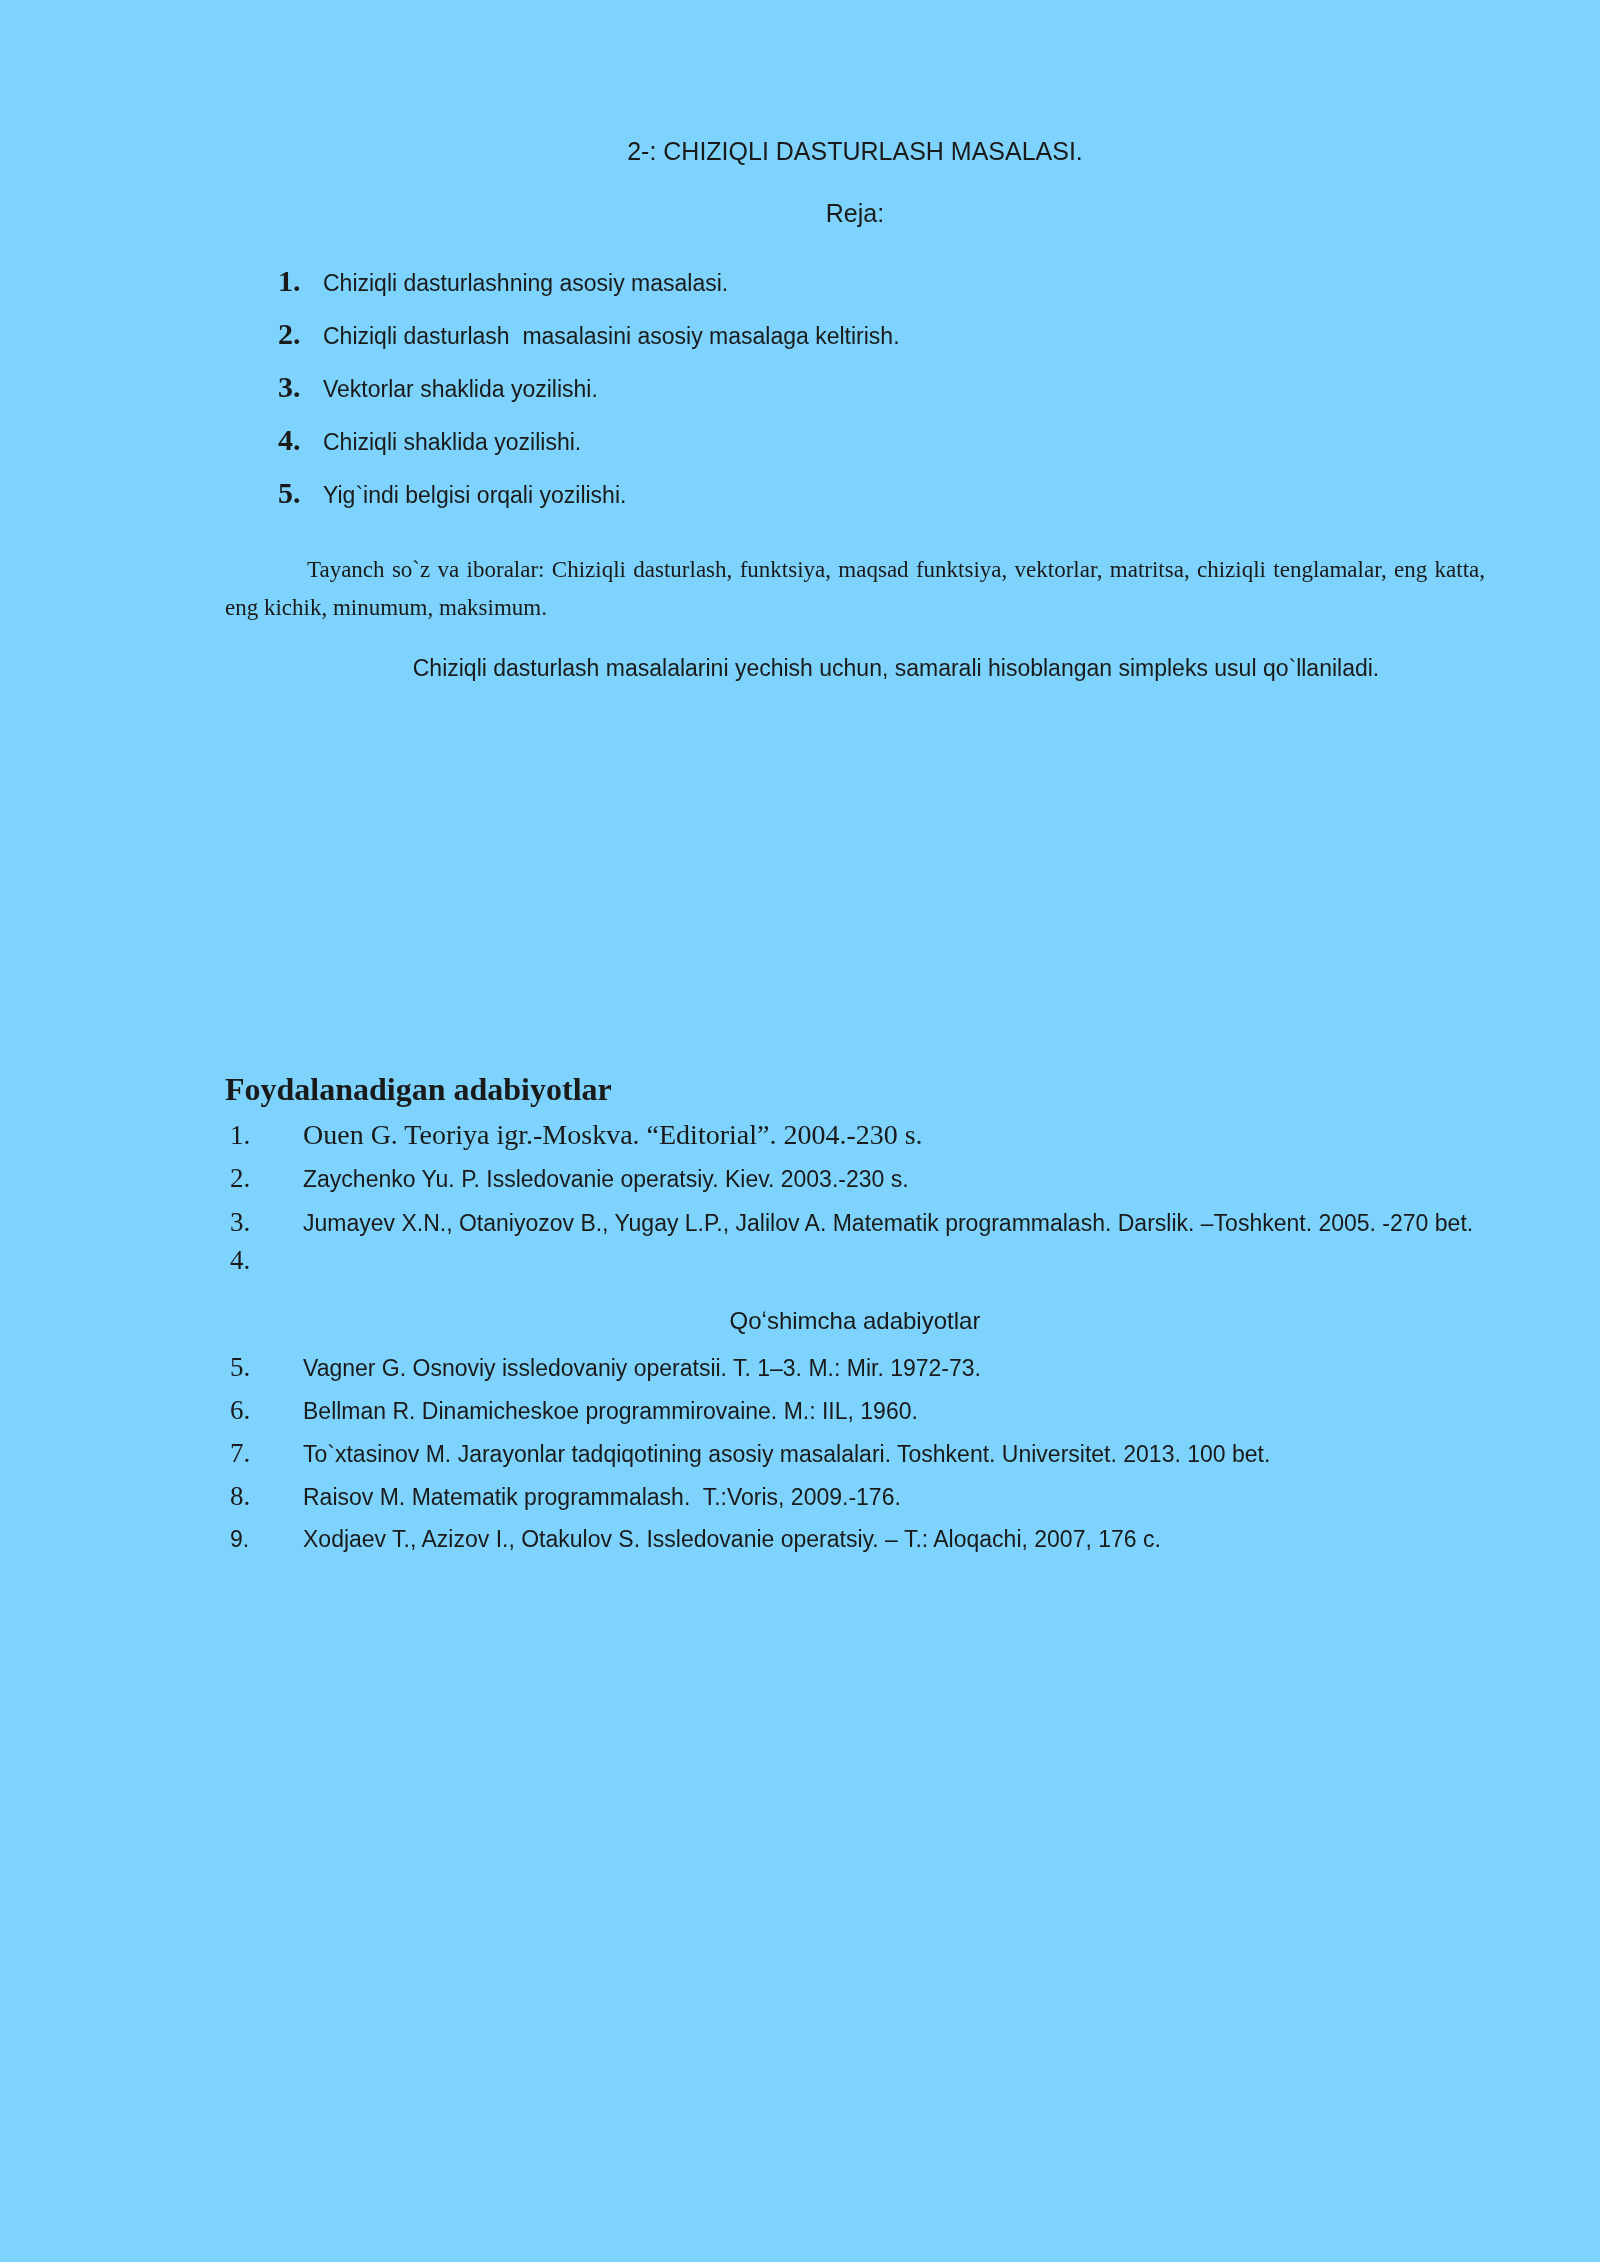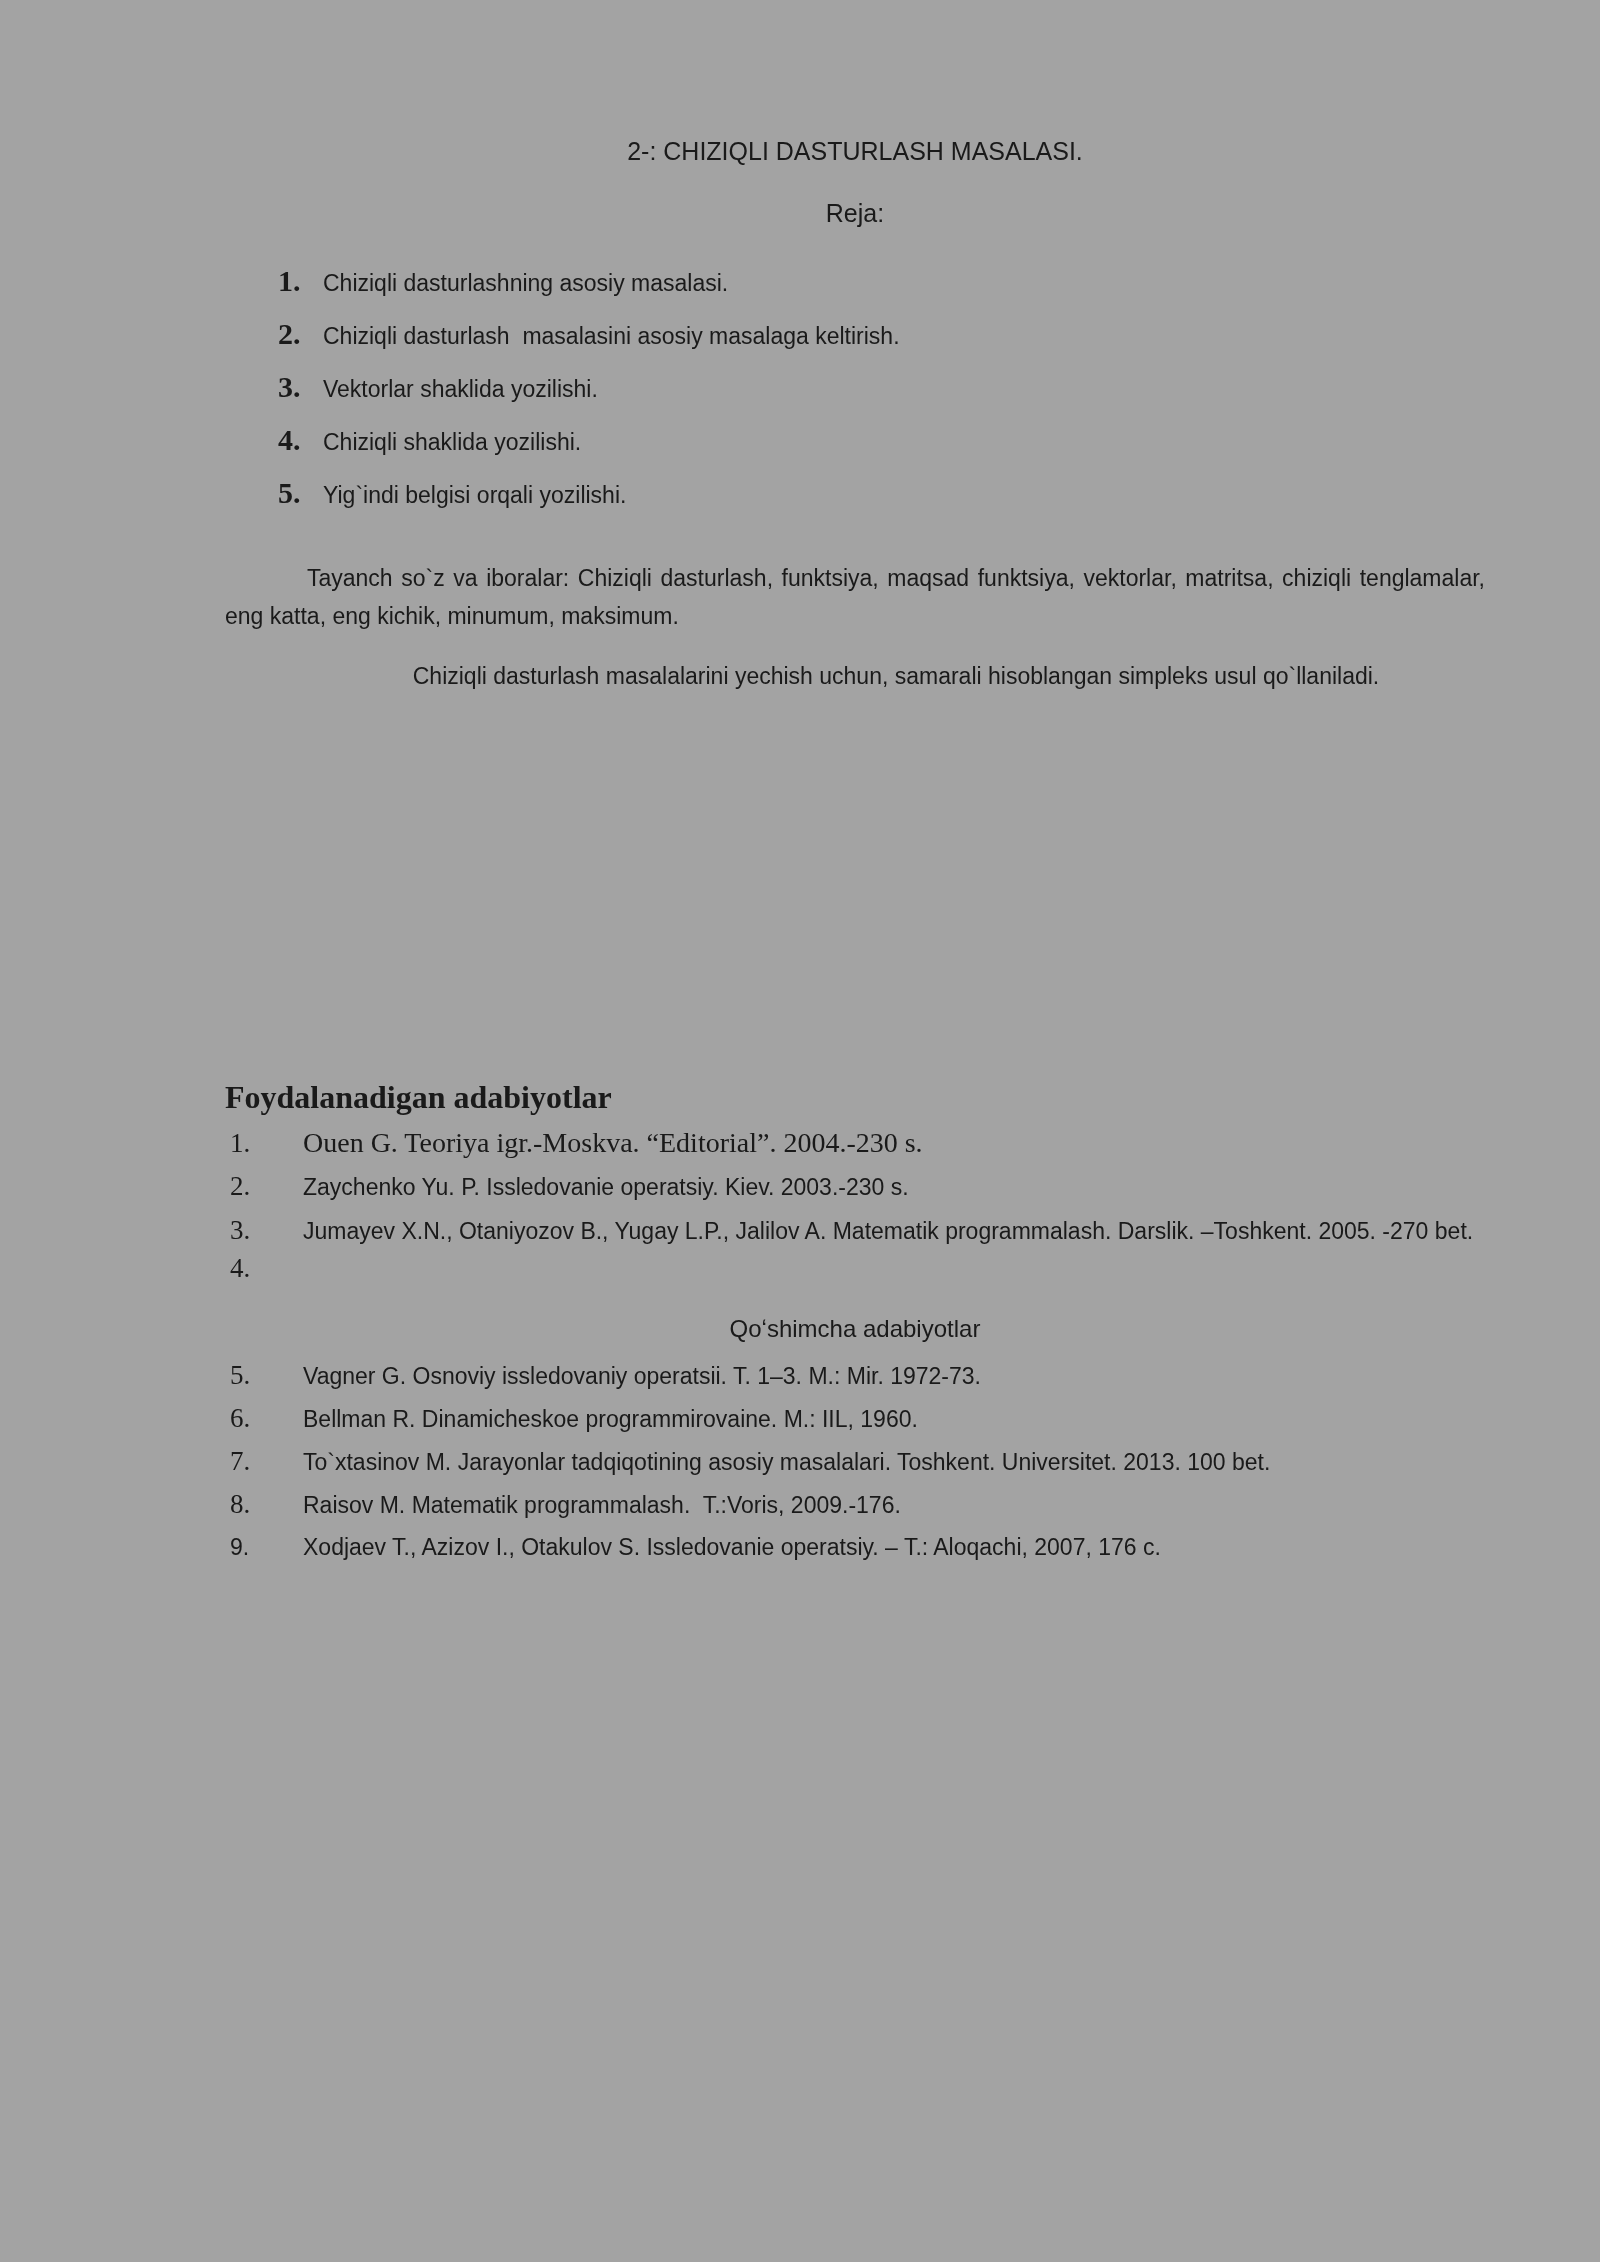--- a/index.html
+++ b/index.html
@@ -1,20 +1,20 @@
 <!DOCTYPE html>
 <html><head>
 <meta charset="utf-8">
 <style>
   html, body { margin: 0; padding: 0; background: #ffffff; }
   .doc-page {
     position: relative;
     width: 1600px;
     height: 2262px;
-    background: #a3a3a3;
+    background: #7dd3fc;
     color: #1a1a1a;
     font-family: "Liberation Sans", sans-serif;
     overflow: hidden;
     box-sizing: border-box;
   }
   .content {
     box-sizing: border-box;
     padding-left: 225px;
     padding-right: 115px;
     width: 100%;
@@ -52,21 +52,21 @@
     font-size: 23px;
     white-space: pre-wrap;
   }
   .para {
     font-size: 23px;
     line-height: 38px;
     text-align: justify;
     text-indent: 82px;
     white-space: normal;
   }
-  .para-keywords { margin-top: 30px; }
+  .para-keywords { margin-top: 22px; font-family: Liberation Serif, serif; }
   .para-note { margin-top: 22px; text-align: center; }
   .refs-heading {
     margin-top: 382px;
     font-family: "Liberation Serif", serif;
     font-weight: bold;
     font-size: 32px;
     line-height: 40px;
   }
   .refs-list { margin-top: 4px; }
   .ref-item {

